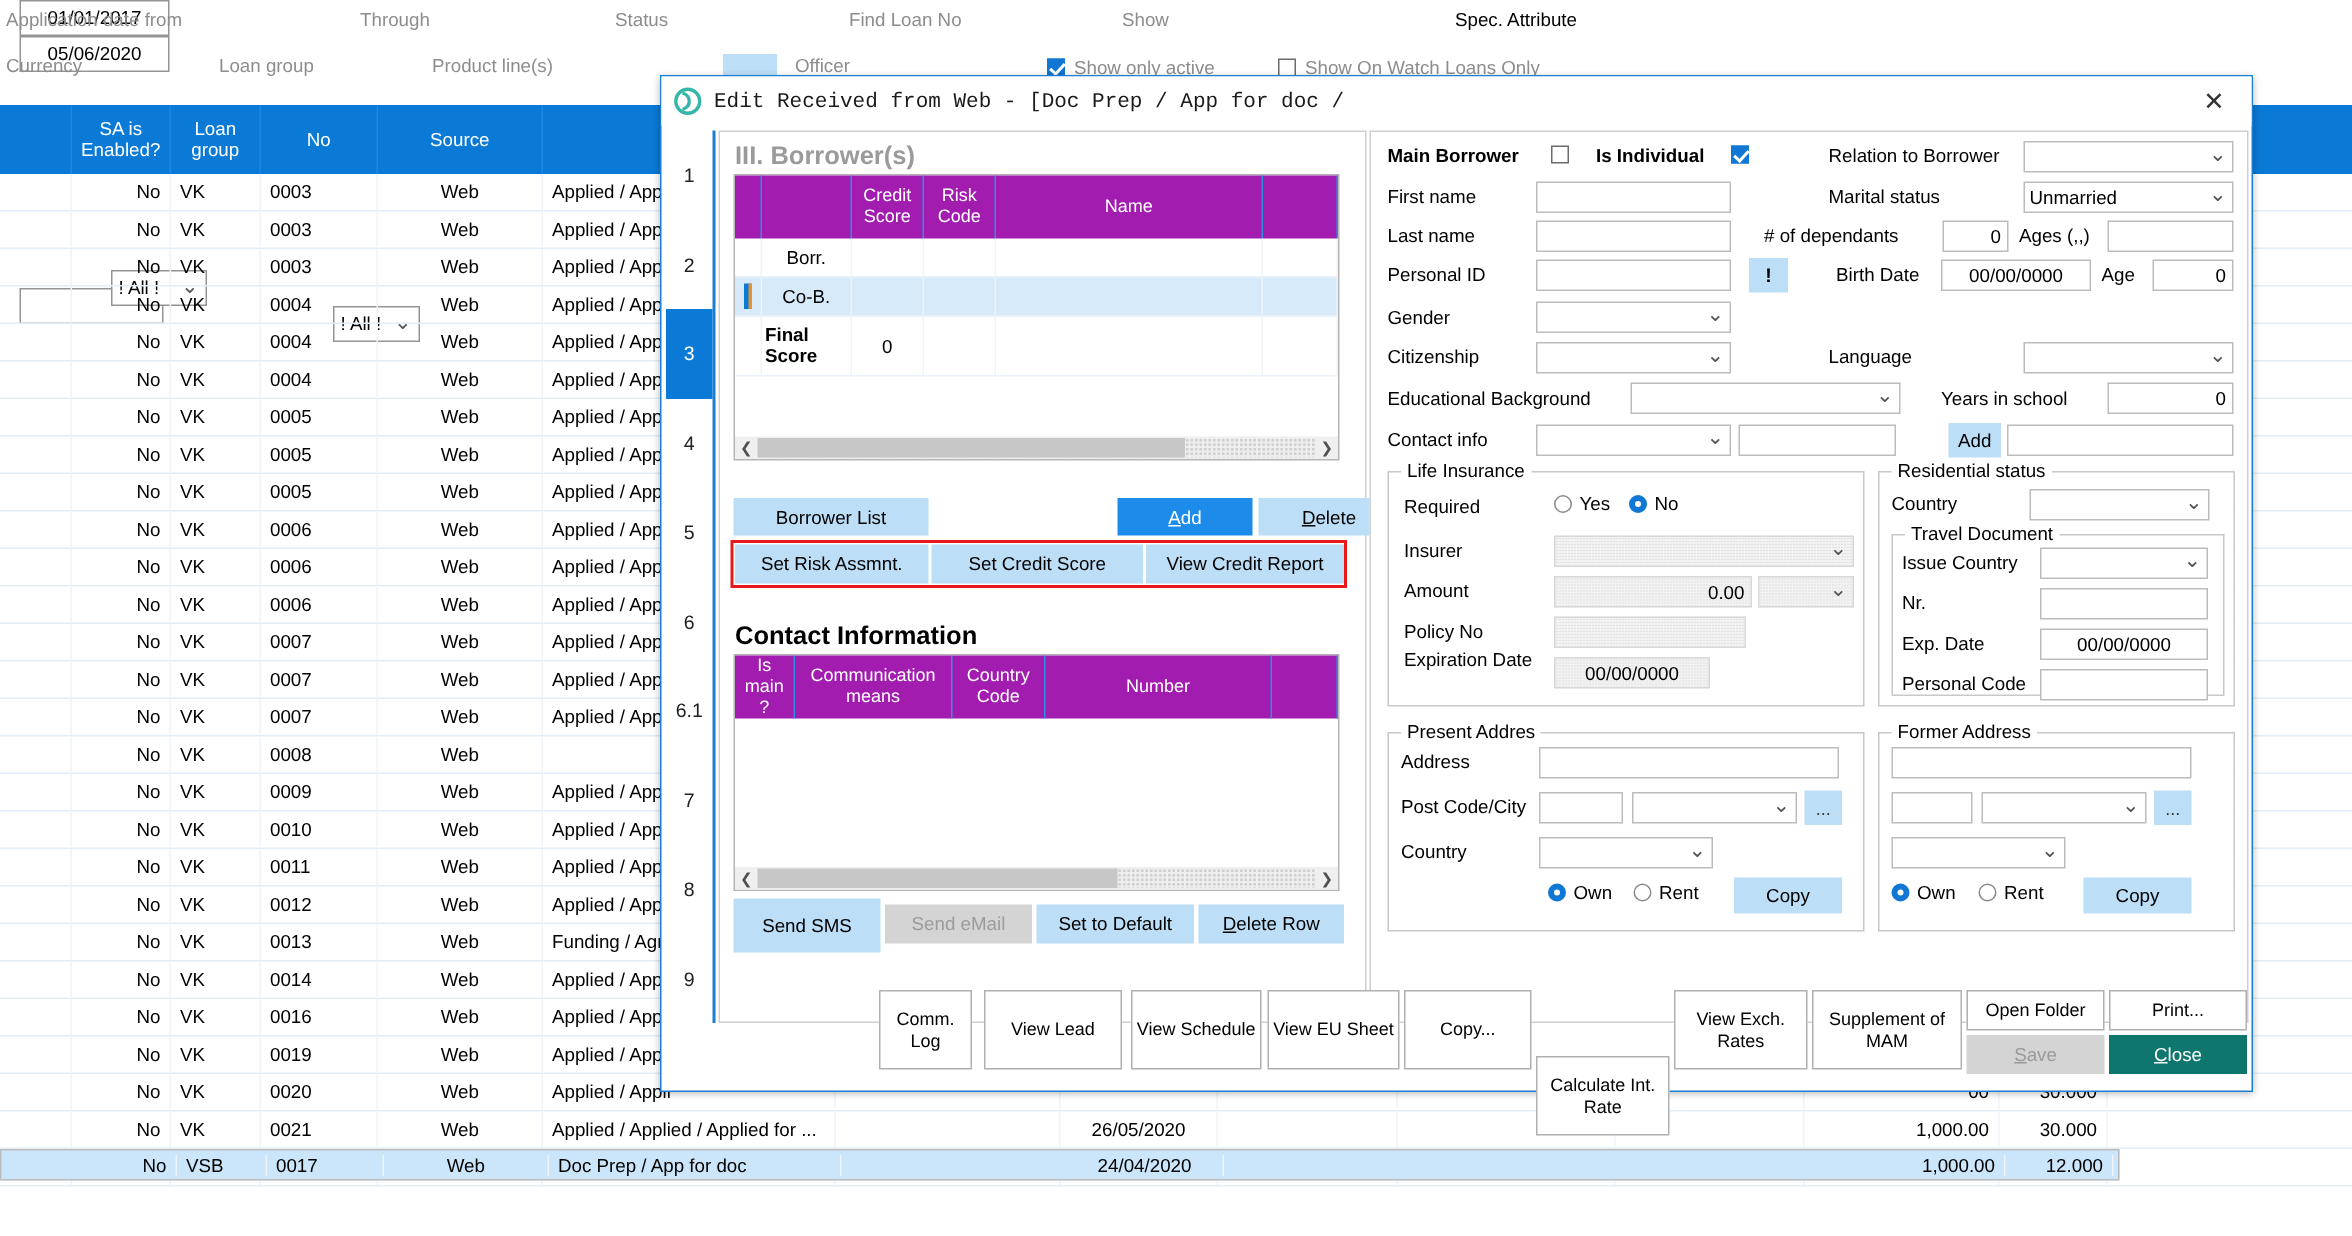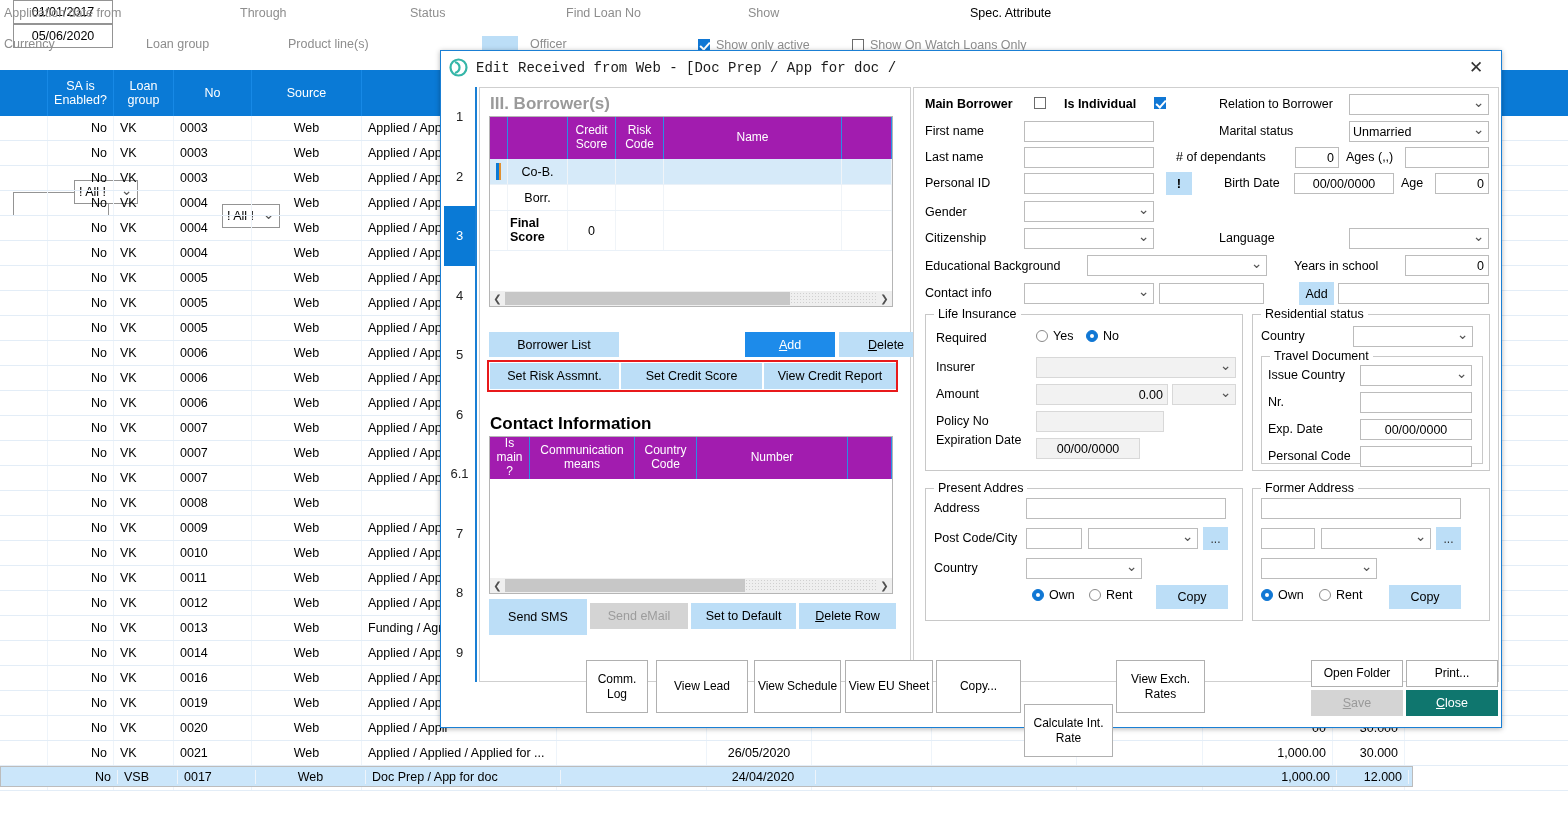--- a/index.html
+++ b/index.html
@@ -757,33 +757,33 @@
       <div class="igrid" style="left:9px; top:28px; width:404px; height:191px;">
         <div class="ig-head">
           <div class="c" style="width:18px;"></div>
           <div class="c" style="width:60px;"></div>
           <div class="c" style="width:48px;">Credit Score</div>
           <div class="c" style="width:48px;">Risk Code</div>
           <div class="c" style="width:178px;">Name</div>
           <div class="c" style="width:50px;"></div>
         </div>
         <div id="borrower-rows">
+            <div class="ig-row">
+              <div class="c" style="width: 18px;"></div>
+              <div class="c" style="width: 60px;">Borr.</div>
+              <div class="c" style="width: 48px;"></div>
+              <div class="c" style="width: 48px;"></div>
+              <div class="c" style="width: 178px;"></div>
+              <div class="c" style="width: 50px;"></div>
+            </div>
             <div class="ig-row hl">
               <div class="c" style="width: 18px;">
                 <div class="marker"></div>
               </div>
               <div class="c" style="width: 60px;">Co-B.</div>
-              <div class="c" style="width: 48px;"></div>
-              <div class="c" style="width: 48px;"></div>
-              <div class="c" style="width: 178px;"></div>
-              <div class="c" style="width: 50px;"></div>
-            </div>
-            <div class="ig-row">
-              <div class="c" style="width: 18px;"></div>
-              <div class="c" style="width: 60px;">Borr.</div>
               <div class="c" style="width: 48px;"></div>
               <div class="c" style="width: 48px;"></div>
               <div class="c" style="width: 178px;"></div>
               <div class="c" style="width: 50px;"></div>
             </div>
             <div class="ig-row" style="height: 40px;">
               <div class="c" style="width: 18px;"></div>
               <div class="c bold" style="width: 60px;">Final Score</div>
               <div class="c" style="width: 48px;">0</div>
               <div class="c" style="width: 48px;"></div>
@@ -1017,20 +1017,21 @@
     </div>
 
     <div class="footer">
       <div class="btn-white" style="position:absolute; left:145px; top:11px; width:62px; height:53px;">Comm. Log</div>
       <div class="btn-white" style="position:absolute; left:215px; top:11px; width:92px; height:53px;">View Lead</div>
       <div class="btn-white" style="position:absolute; left:313px; top:11px; width:87px; height:53px;">View Schedule</div>
       <div class="btn-white" style="position:absolute; left:404px; top:11px; width:88px; height:53px;">View EU Sheet</div>
       <div class="btn-white" style="position:absolute; left:495px; top:11px; width:85px; height:53px;">Copy...</div>
       <div class="btn-white" style="position:absolute; left:583px; top:11px; width:89px; height:53px;margin-top:44px;">Calculate Int. Rate</div>
       <div class="btn-white" style="position:absolute; left:675px; top:11px; width:89px; height:53px;">View Exch. Rates</div>
+      <div class="btn-white" style="position:absolute; left:767px; top:11px; width:100px; height:53px;">Supplement of MAM</div>
       <div class="btn-white" style="position:absolute; left:870px; top:11px; width:92px; height:27px;">Open Folder</div>
       <div class="btn-white" style="position:absolute; left:965px; top:11px; width:92px; height:27px;">Print...</div>
       <div class="btn-gray" style="position:absolute; left:870px; top:41px; width:92px; height:26px;">
           <span><u>S</u>ave</span>
         </div>
       <div class="btn-blue" style="position:absolute; left:965px; top:41px; width:92px; height:26px;">
           <span><u>C</u>lose</span>
         </div>
     </div>
 

